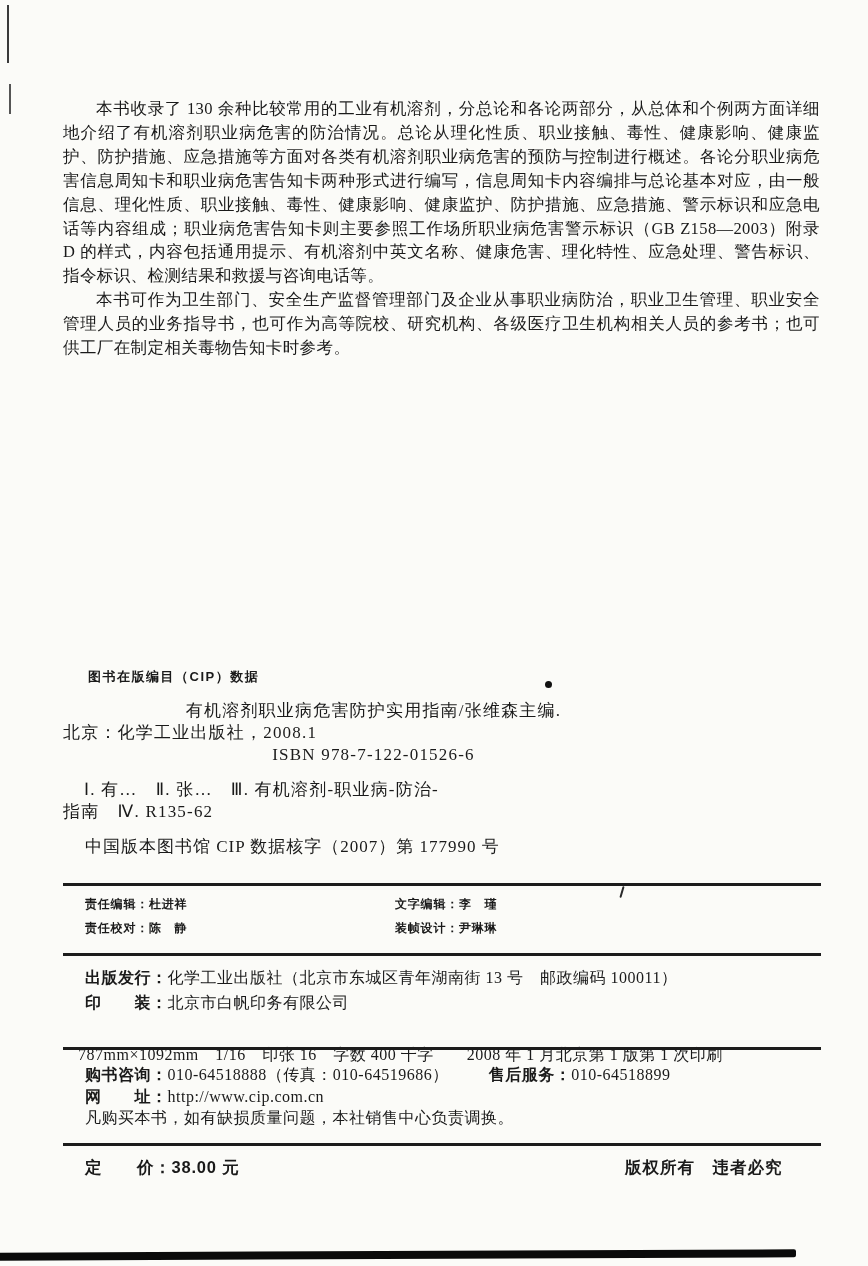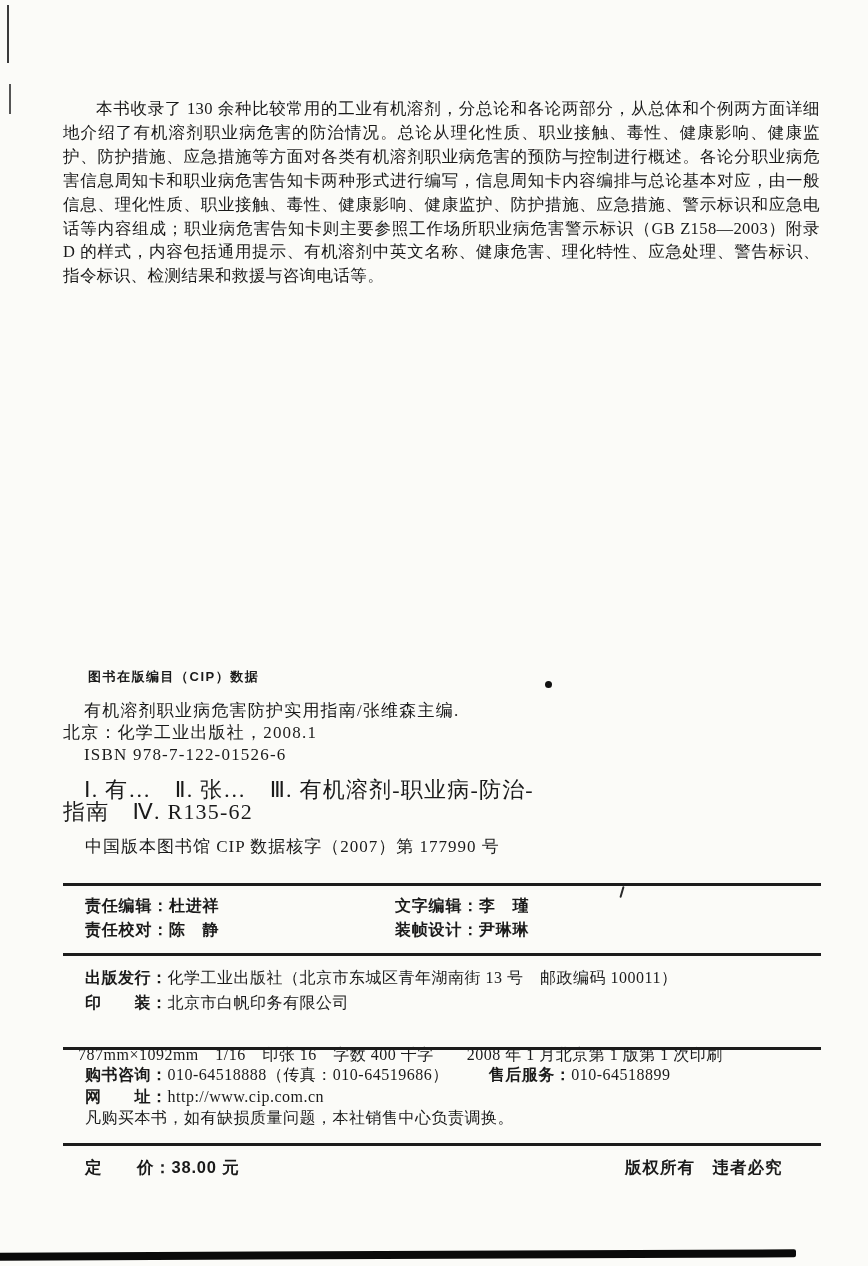--- a/index.html
+++ b/index.html
@@ -36,36 +36,36 @@
   .intro p{margin:0;text-indent:2em;}
 
   
   .cip-heading{
     position:absolute;left:88px;top:668px;
     font-family:"Liberation Sans", sans-serif;
     font-weight:bold;font-size:13px;letter-spacing:1.5px;
   }
   .cip-block{position:absolute;left:63px;top:700px;width:600px;
     font-size:17px;line-height:22px;letter-spacing:1.2px;}
-  .cip-block .ind{text-indent:21px;}
+  .cip-block .ind{text-indent:21px;text-align:center;}
   .class-block{position:absolute;left:63px;top:779px;width:600px;
-    font-size:22px;line-height:22px;letter-spacing:1.2px;}
+    font-size:17px;line-height:22px;letter-spacing:1.2px;}
   .class-block .ind{text-indent:21px;}
   .cip-registration{position:absolute;left:85px;top:835px;
     font-size:17px;letter-spacing:1px;}
 
   
   .rule{position:absolute;left:63px;width:758px;height:3px;background:var(--rule);}
   .rule-1{top:883px;}
   .rule-2{top:953px;}
   .rule-3{top:1047px;}
   .rule-4{top:1143px;}
 
   
-  .staff-cell{position:absolute;font-size:16px;
+  .staff-cell{position:absolute;font-size:12px;
     font-family:"Liberation Sans", sans-serif;font-weight:bold;letter-spacing:0.8px;}
   .staff-1{left:85px;top:896px;}
   .staff-2{left:395px;top:896px;}
   .staff-3{left:85px;top:920px;}
   .staff-4{left:395px;top:920px;}
 
   
   .pub-row{position:absolute;left:85px;font-size:16px;letter-spacing:0.5px;white-space:nowrap;}
   .pub-row-1{top:968px;}
   .pub-row-2{top:993px;}
@@ -88,20 +88,21 @@
 </head>
 <body>
 
 <div class="page">
 
   <div class="artifact artifact-a"></div>
   <div class="artifact artifact-b"></div>
 
   <div class="intro">
     <p>本书收录了 130 余种比较常用的工业有机溶剂，分总论和各论两部分，从总体和个例两方面详细地介绍了有机溶剂职业病危害的防治情况。总论从理化性质、职业接触、毒性、健康影响、健康监护、防护措施、应急措施等方面对各类有机溶剂职业病危害的预防与控制进行概述。各论分职业病危害信息周知卡和职业病危害告知卡两种形式进行编写，信息周知卡内容编排与总论基本对应，由一般信息、理化性质、职业接触、毒性、健康影响、健康监护、防护措施、应急措施、警示标识和应急电话等内容组成；职业病危害告知卡则主要参照工作场所职业病危害警示标识（GB Z158—2003）附录 D 的样式，内容包括通用提示、有机溶剂中英文名称、健康危害、理化特性、应急处理、警告标识、指令标识、检测结果和救援与咨询电话等。</p>
+    <p>本书可作为卫生部门、安全生产监督管理部门及企业从事职业病防治，职业卫生管理、职业安全管理人员的业务指导书，也可作为高等院校、研究机构、各级医疗卫生机构相关人员的参考书；也可供工厂在制定相关毒物告知卡时参考。</p>
   </div>
 
   <div class="cip-heading">图书在版编目（CIP）数据</div>
   <div class="ink-dot"></div>
 
   <div class="cip-block">
     <div class="ind">有机溶剂职业病危害防护实用指南/张维森主编.</div>
     <div>北京：化学工业出版社，2008.1</div>
     <div class="ind">ISBN 978-7-122-01526-6</div>
   </div>

